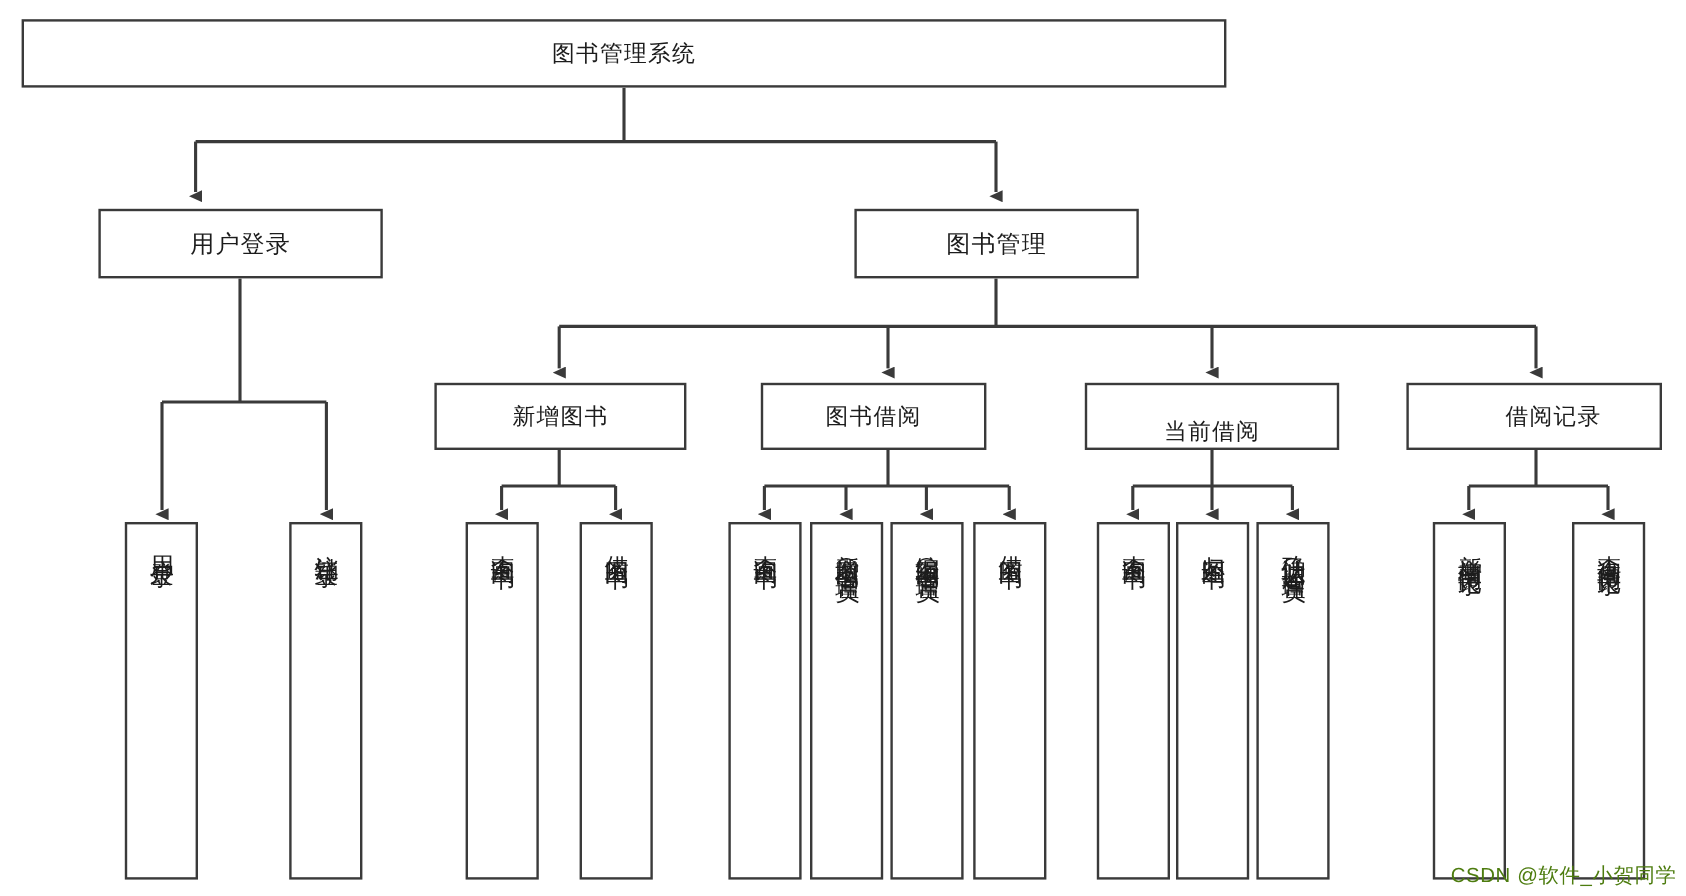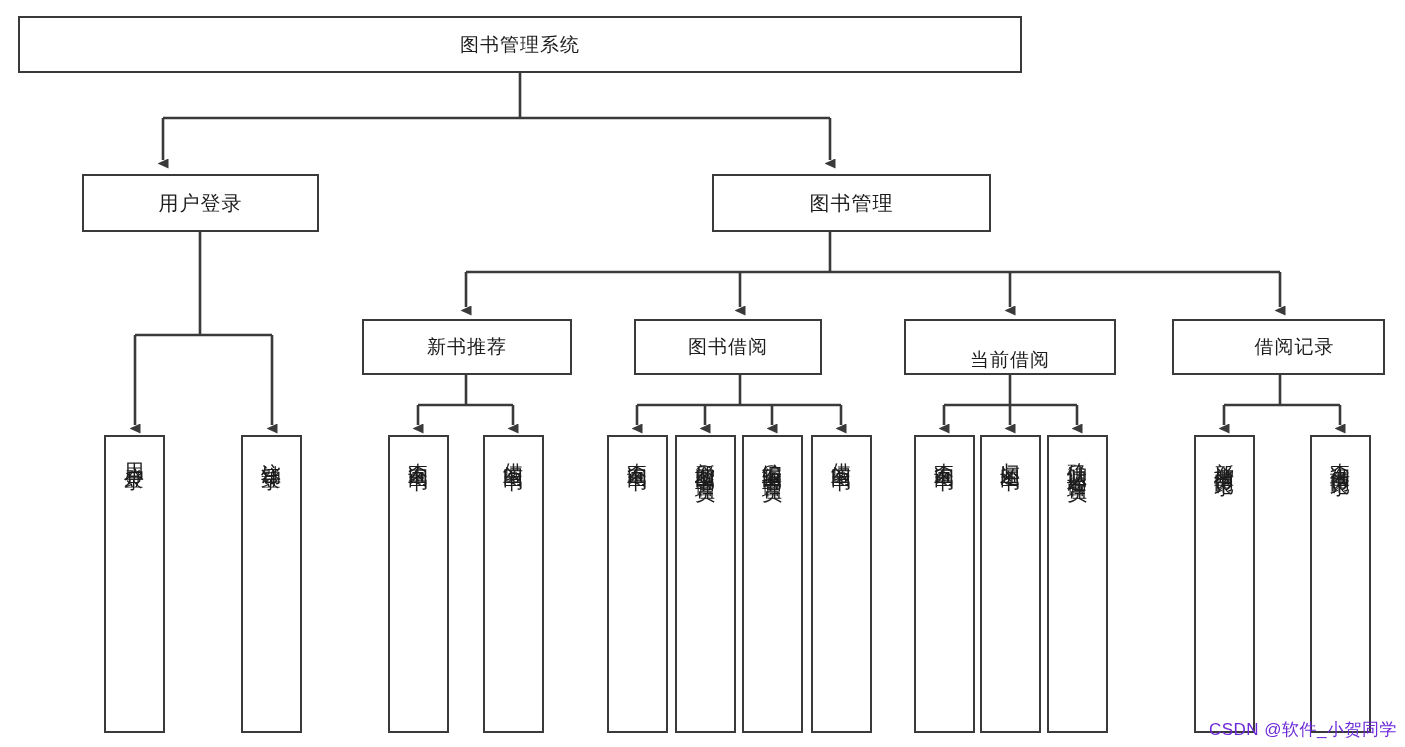--- a/index.html
+++ b/index.html
@@ -59,21 +59,21 @@
   }
   .htext {
     letter-spacing: 1px;
     white-space: nowrap;
   }
   .watermark {
     position: absolute;
     right: 8px;
     bottom: 6px;
     font-size: 17px;
-    color: #6d28d9;
+    color: #4d7c0f;
     white-space: nowrap;
     letter-spacing: 0.5px;
   }
 </style>
 </head>
 <body>
 
 <div id="canvas">
 
   <svg class="wires" viewBox="0 0 1405 747" xmlns="http://www.w3.org/2000/svg">
@@ -129,26 +129,26 @@
     </g>
   </svg>
 
   <div class="node root" style="left:18px; top:16px; width:1004px; height:57px;">
     <span class="htext">图书管理系统</span>
   </div>
 
   <div class="node lvl2" style="left:82px; top:174px; width:237px; height:58px;">
     <span class="htext">用户登录</span>
   </div>
-  <div class="node lvl2" style="left:712px; top:174px; width:279px; height:58px;">
+  <div class="node lvl2" style="left:712px; top:174px; width:237px; height:58px;">
     <span class="htext">图书管理</span>
   </div>
 
   <div class="node lvl3" style="left:362px; top:319px; width:210px; height:56px;">
-    <span class="htext">新书推荐</span>
+    <span class="htext">新增图书</span>
   </div>
   <div class="node lvl3" style="left:634px; top:319px; width:188px; height:56px;">
     <span class="htext">图书借阅</span>
   </div>
   <div class="node lvl3" style="left:904px; top:319px; width:212px; height:56px;align-items:flex-end;">
     <span class="htext">当前借阅</span>
   </div>
   <div class="node lvl3" style="left:1172px; top:319px; width:213px; height:56px;padding-left:32px;">
     <span class="htext">借阅记录</span>
   </div>

